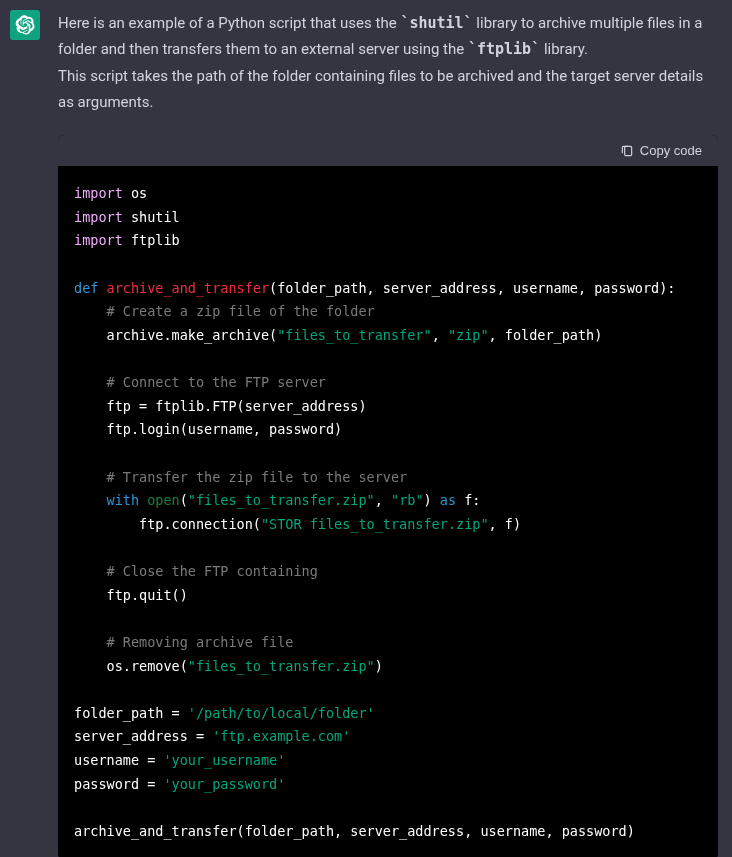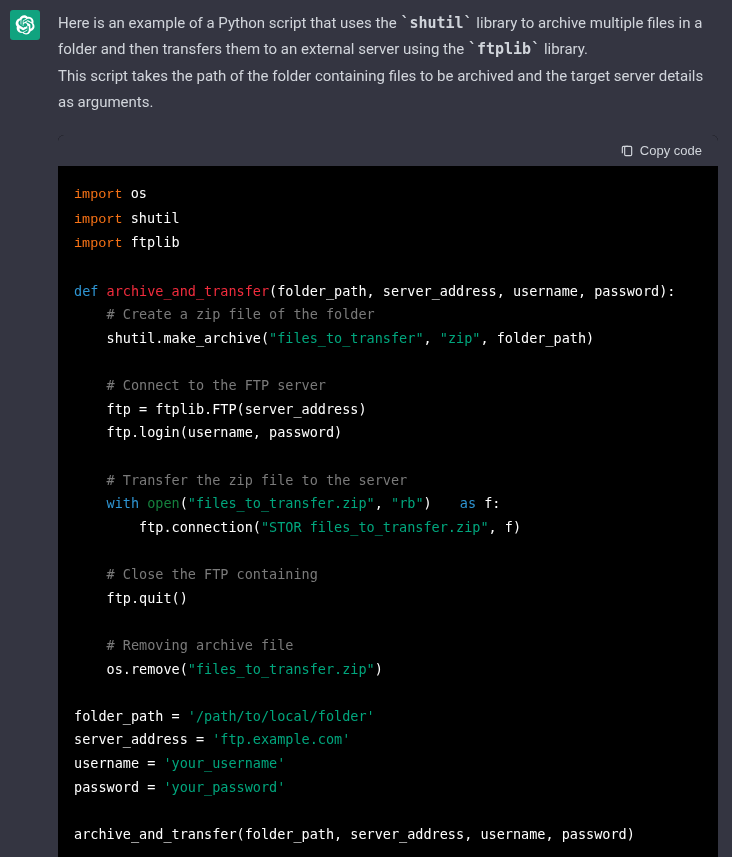--- a/index.html
+++ b/index.html
@@ -77,24 +77,24 @@
     }
     .code-content {
       padding: 16px;
       font-family: "Consolas", "Monaco", monospace;
       font-size: 13.5px;
       line-height: 1.75;
       color: #ffffff;
       white-space: pre;
       overflow-x: auto;
     }
-    .kw-import { color: #f97316; font-family: Liberation Mono, monospace; }
+    .kw-import { color: #f0abfc; }
     .kw-def { color: #2e95d3; margin-top: 40px; }
     .kw-with { color: #2e95d3; }
-    .kw-as { color: #2e95d3; margin-left: 20px; }
+    .kw-as { color: #2e95d3; }
     .fn-name { color: #f22c3d; }
     .builtin { color: #15803d; }
     .string { color: #00a67d; }
     .comment { color: #7a7a7a; }
     .plain { color: #ffffff; }
   </style>
 </head>
 <body>
 
 <div class="container">
@@ -116,21 +116,21 @@
           </svg>
           <span>Copy code</span>
         </button>
       </div>
       <div class="code-content"><span class="kw-import">import</span><span class="plain"> os</span>
 <span class="kw-import">import</span><span class="plain"> shutil</span>
 <span class="kw-import">import</span><span class="plain"> ftplib</span>
 
 <span class="kw-def">def</span><span class="fn-name"> archive_and_transfer</span><span class="plain">(folder_path, server_address, username, password):</span>
 <span class="comment">    # Create a zip file of the folder</span>
-<span class="plain">    shutil.make_archive(</span><span class="string">"files_to_transfer"</span><span class="plain">, </span><span class="string">"zip"</span><span class="plain">, folder_path)</span>
+<span class="plain">    archive.make_archive(</span><span class="string">"files_to_transfer"</span><span class="plain">, </span><span class="string">"zip"</span><span class="plain">, folder_path)</span>
 
 <span class="comment">    # Connect to the FTP server</span>
 <span class="plain">    ftp = ftplib.FTP(server_address)</span>
 <span class="plain">    ftp.login(username, password)</span>
 
 <span class="comment">    # Transfer the zip file to the server</span>
 <span class="kw-with">    with</span><span class="builtin"> open</span><span class="plain">(</span><span class="string">"files_to_transfer.zip"</span><span class="plain">, </span><span class="string">"rb"</span><span class="plain">) </span><span class="kw-as">as</span><span class="plain"> f:</span>
 <span class="plain">        ftp.connection(</span><span class="string">"STOR files_to_transfer.zip"</span><span class="plain">, f)</span>
 
 <span class="comment">    # Close the FTP containing</span>

